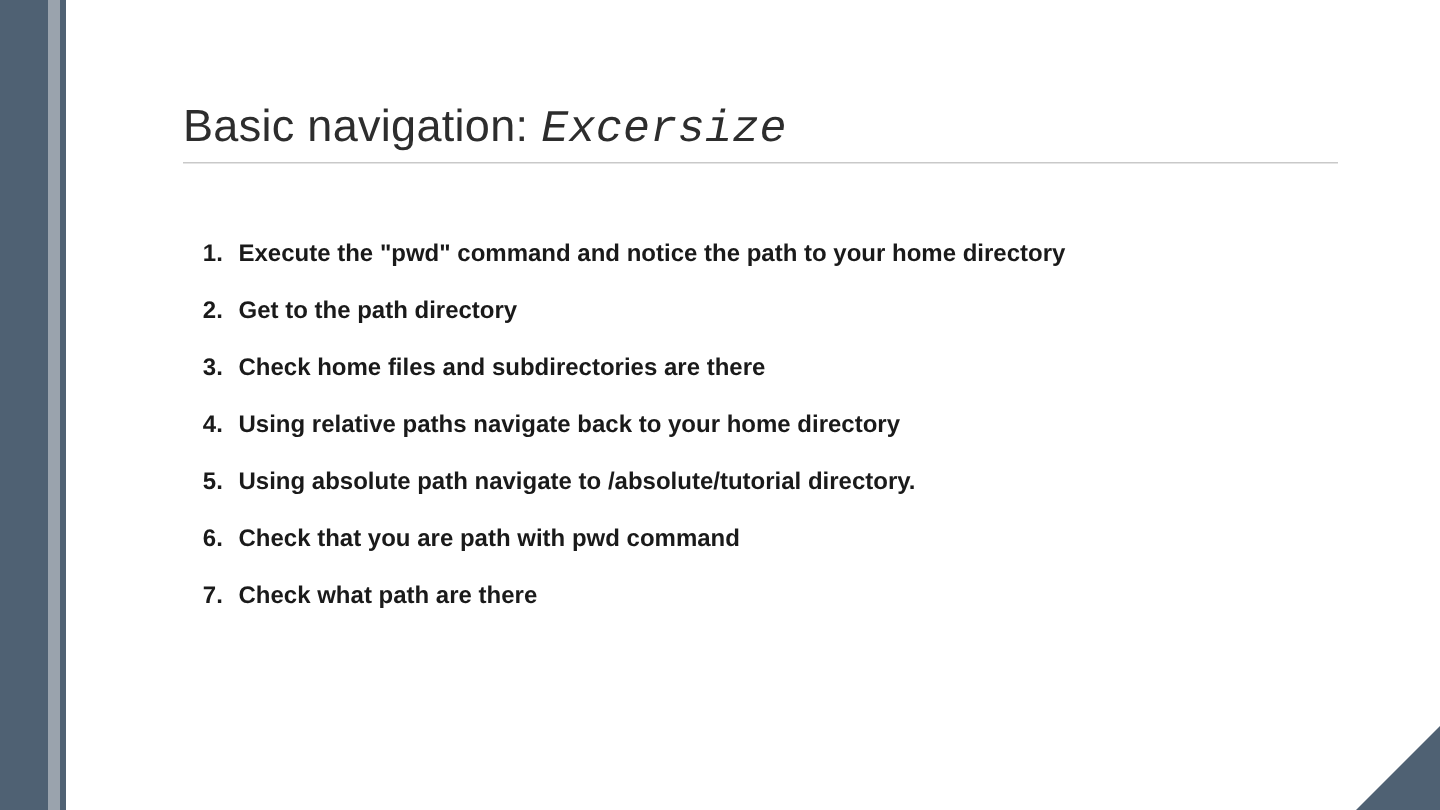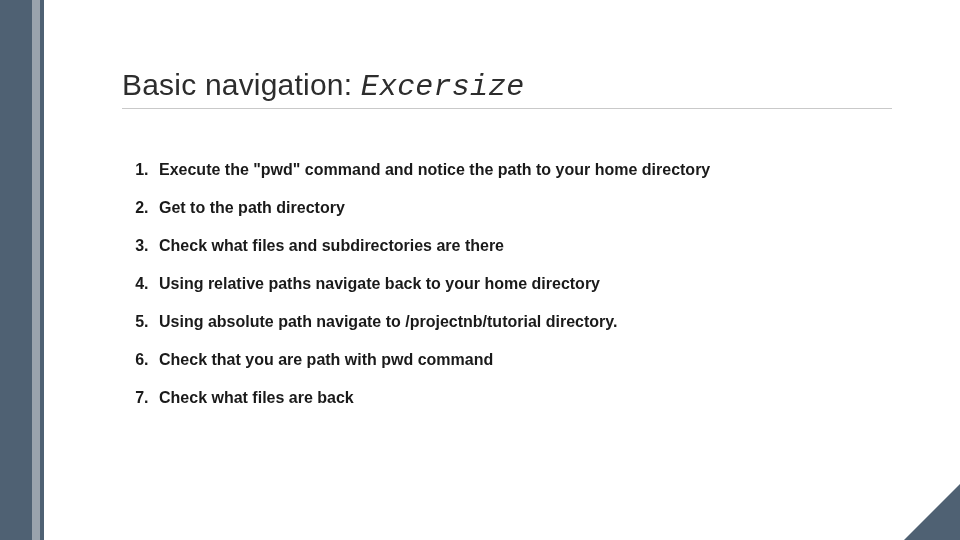--- a/index.html
+++ b/index.html
@@ -93,21 +93,21 @@
   <div class="sidebar-inner"></div>
 
   <div class="title">
     <span>Basic navigation: </span><span class="mono">Excersize</span>
   </div>
   <div class="underline"></div>
 
   <ol class="list">
     <li><span>Execute the "pwd" command and notice the path to your home directory</span></li>
     <li><span>Get to the path directory</span></li>
-    <li><span>Check what files and subdirectories are there</span></li>
+    <li><span>Check home files and subdirectories are there</span></li>
     <li><span>Using relative paths navigate back to your home directory</span></li>
-    <li><span>Using absolute path navigate to /projectnb/tutorial directory.</span></li>
+    <li><span>Using absolute path navigate to /absolute/tutorial directory.</span></li>
     <li><span>Check that you are path with pwd command</span></li>
-    <li><span>Check what files are back</span></li>
+    <li><span>Check what path are there</span></li>
   </ol>
 
   <div class="corner"></div>
 </div>
 
 </body></html>

